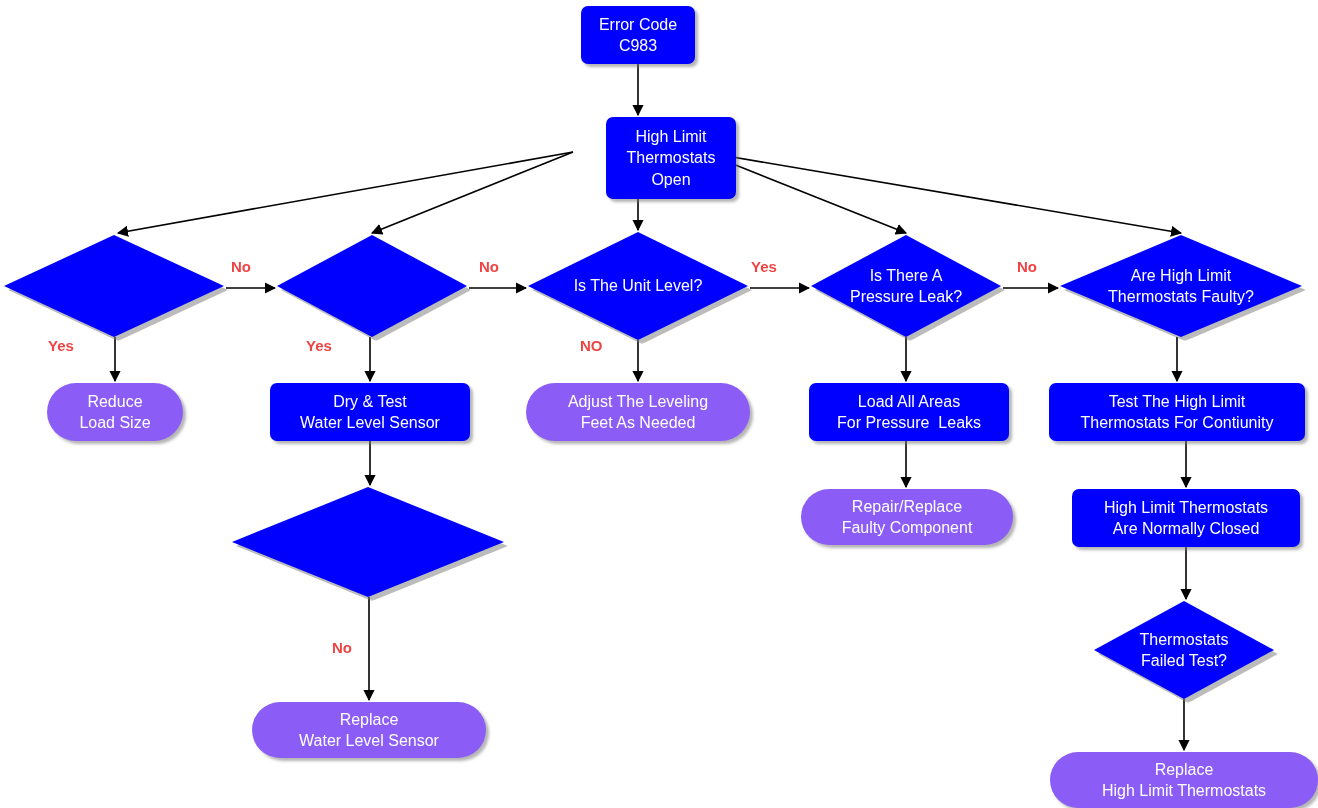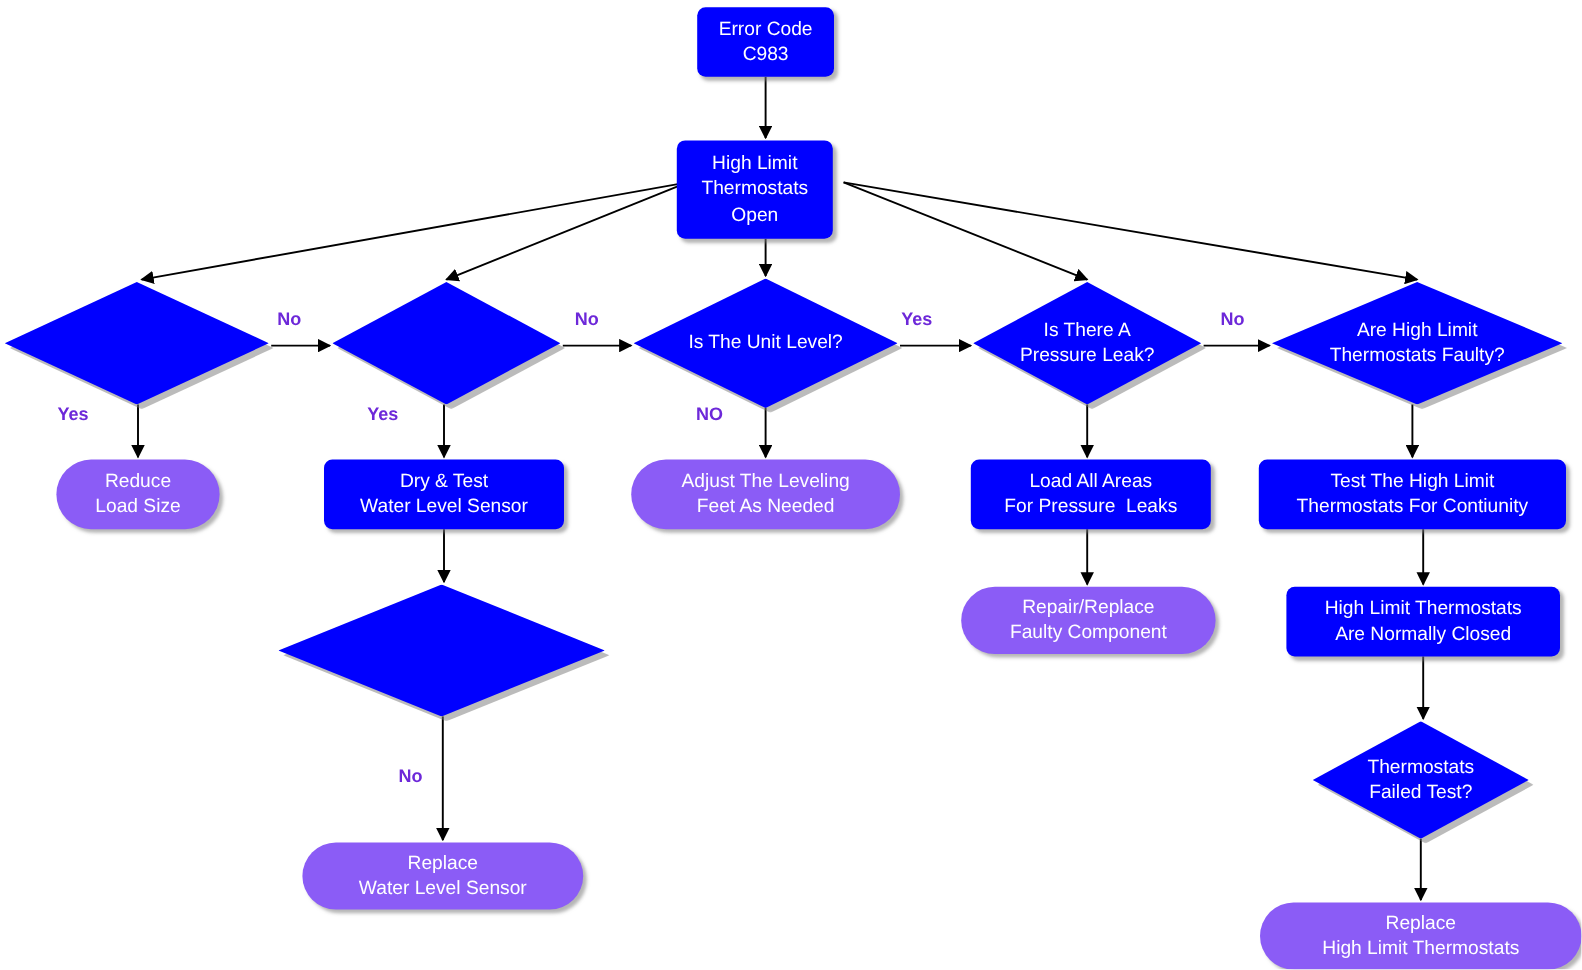--- a/index.html
+++ b/index.html
@@ -79,21 +79,21 @@
     z-index: -1;
     filter: blur(1px);
   }
   .nlabel {
     position: relative;
     z-index: 1;
     padding: 0 4px;
   }
   .elabel {
     position: absolute;
-    color: #6d28d9;
+    color: #ef4444;
     font-family: "Liberation Sans", sans-serif;
     font-size: 15px;
     font-weight: bold;
     white-space: pre;
     z-index: 3;
   }
 </style>
 </head>
 <body>
 
@@ -125,21 +125,21 @@
         <line x1="1186" y1="441" x2="1186" y2="487" stroke="#000000" stroke-width="1.6" marker-end="url(#arrow)"></line>
         <line x1="369" y1="597" x2="369" y2="700" stroke="#000000" stroke-width="1.6" marker-end="url(#arrow)"></line>
         <line x1="1186" y1="547" x2="1186" y2="599" stroke="#000000" stroke-width="1.6" marker-end="url(#arrow)"></line>
         <line x1="1184" y1="699" x2="1184" y2="750" stroke="#000000" stroke-width="1.6" marker-end="url(#arrow)"></line>
       </g>
   </svg>
 
   <div id="nodes-layer">
       <div class="node n-rect" style="left: 581px; top: 6px; width: 114px; height: 58px;"><span class="nlabel">Error Code
 C983</span></div>
-      <div class="node n-rect" style="left: 564px; top: 117px; width: 130px; height: 82px;"><span class="nlabel">High Limit
+      <div class="node n-rect" style="left: 606px; top: 117px; width: 130px; height: 82px;"><span class="nlabel">High Limit
 Thermostats
 Open</span></div>
       <div class="node n-diamond" style="left: 4px; top: 235px; width: 220px; height: 102px;"><div class="dshadow"></div><div class="dshape"></div></div>
       <div class="node n-diamond" style="left: 277px; top: 235px; width: 190px; height: 102px;"><div class="dshadow"></div><div class="dshape"></div></div>
       <div class="node n-diamond" style="left: 528px; top: 232px; width: 220px; height: 108px;"><div class="dshadow"></div><div class="dshape"></div><span class="nlabel">Is The Unit Level?</span></div>
       <div class="node n-diamond" style="left: 811px; top: 235px; width: 190px; height: 102px;"><div class="dshadow"></div><div class="dshape"></div><span class="nlabel">Is There A
 Pressure Leak?</span></div>
       <div class="node n-diamond" style="left: 1060px; top: 235px; width: 242px; height: 102px;"><div class="dshadow"></div><div class="dshape"></div><span class="nlabel">Are High Limit
 Thermostats Faulty?</span></div>
       <div class="node n-stadium" style="left: 47px; top: 383px; width: 136px; height: 58px;"><span class="nlabel">Reduce

